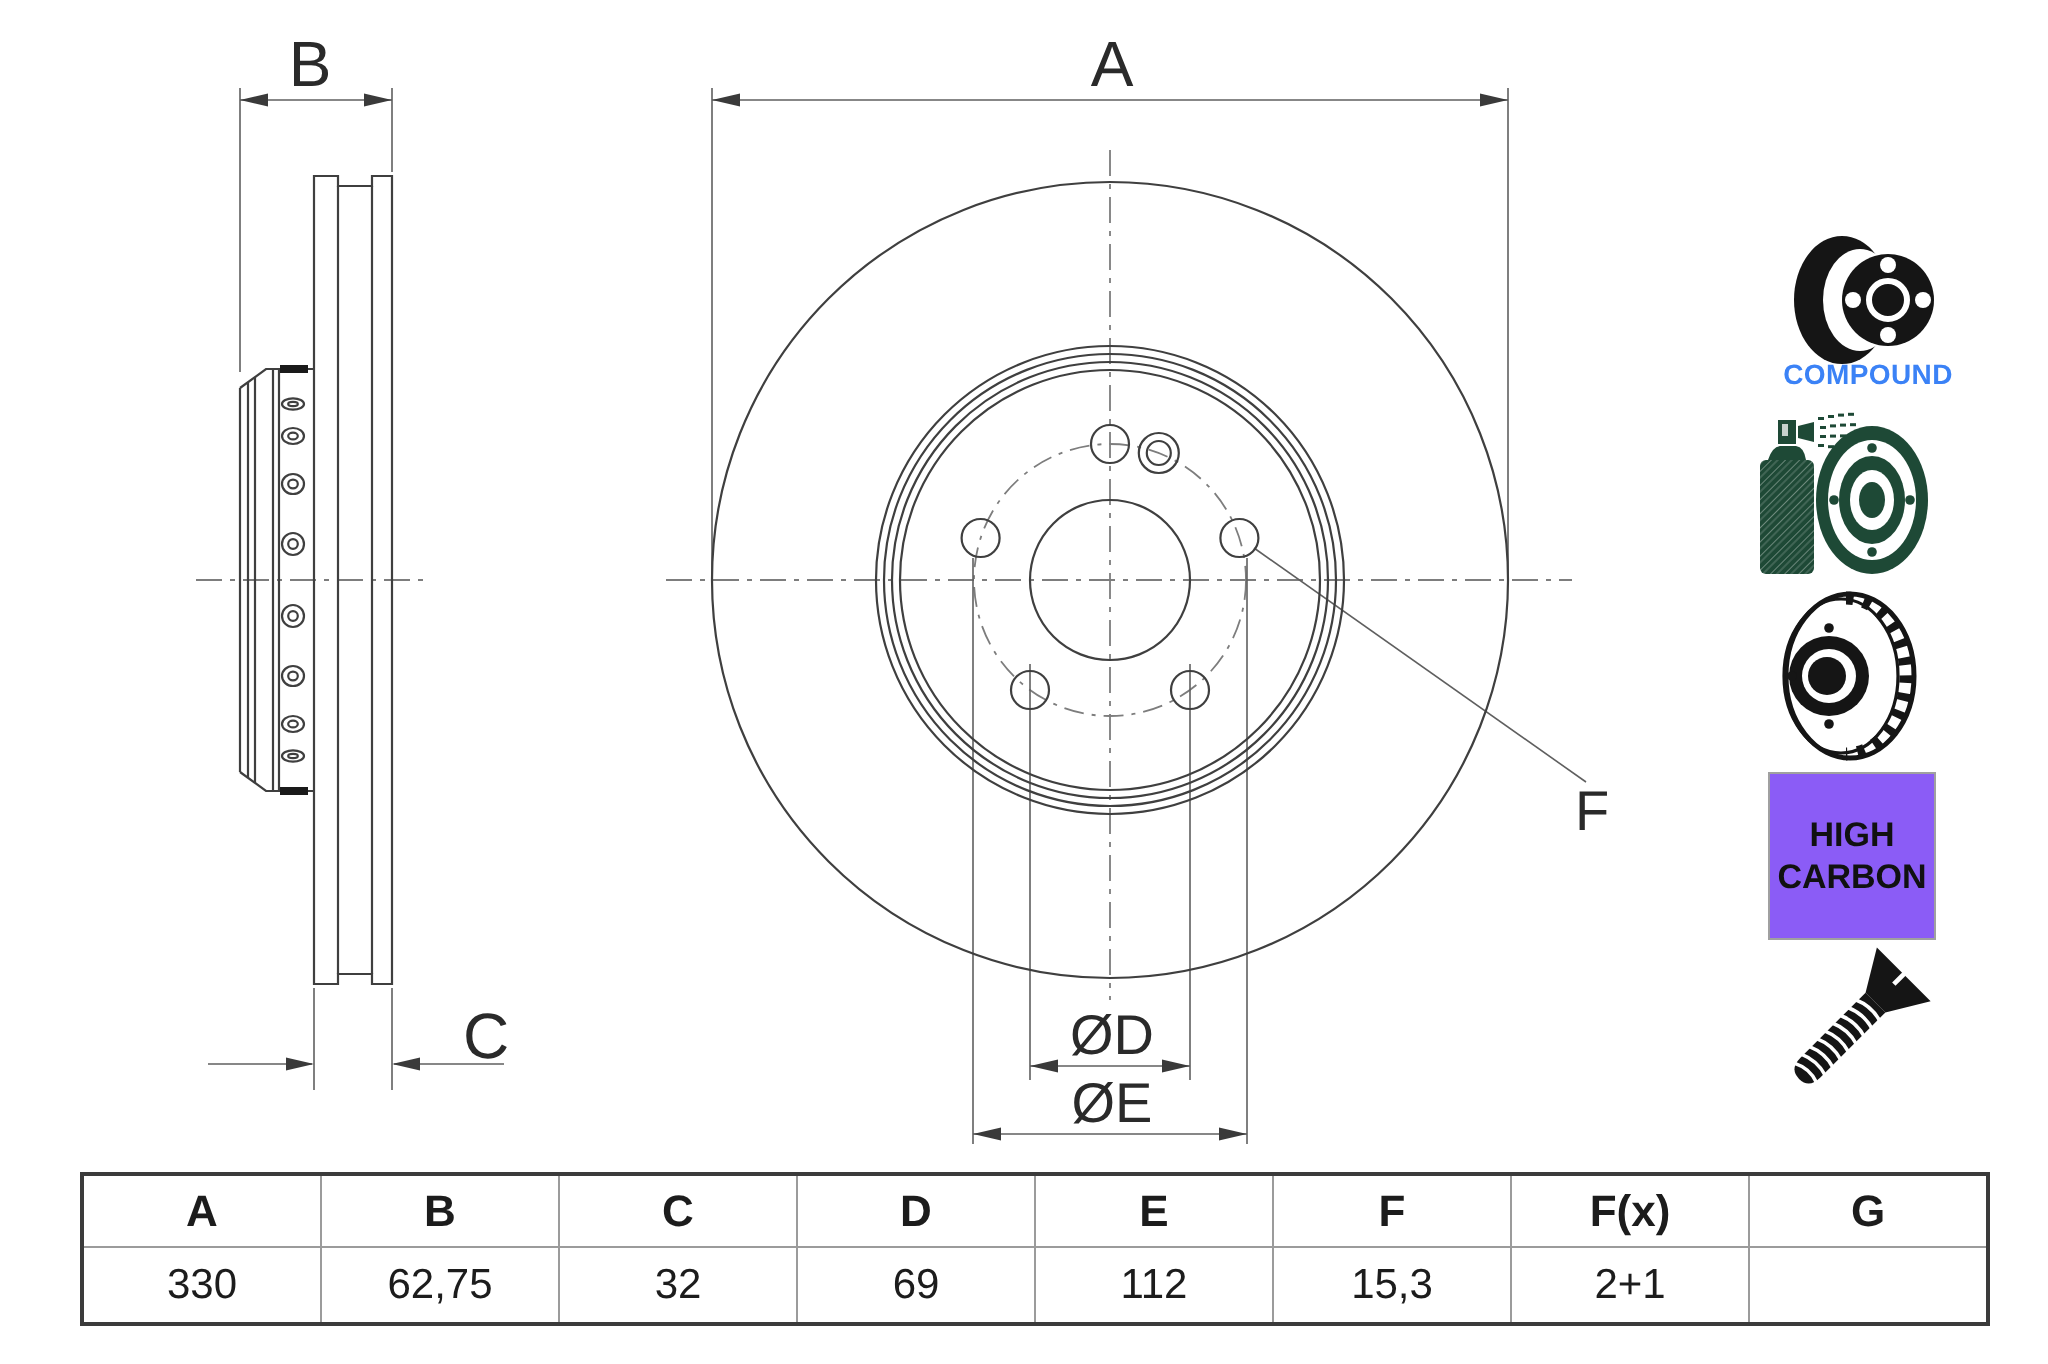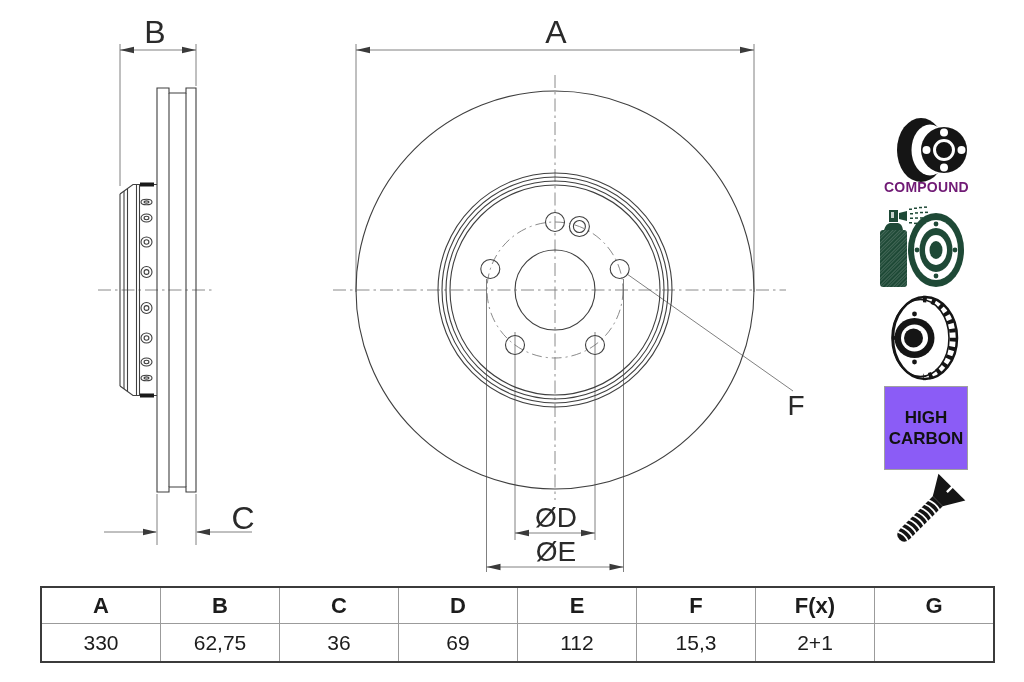--- a/index.html
+++ b/index.html
@@ -10,21 +10,21 @@
 
   
   .outline{stroke:#3f3f3f;stroke-width:1.1;fill:none;}
   .thin{stroke:#5f5f5f;stroke-width:0.8;fill:none;}
   .cline{stroke:#7d7d7d;stroke-width:0.9;fill:none;stroke-dasharray:13 4 2.5 4;}
   .arrow{fill:#3a3a3a;stroke:none;}
   .dimtxt{fill:#2a2a2a;font-family:"Liberation Sans",sans-serif;}
   .thick{fill:#1a1a1a;stroke:none;}
 
   
-  .badge-label{position:absolute;text-align:left;font-weight:bold;color:#701a75;
+  .badge-label{position:absolute;text-align:center;font-weight:bold;color:#3b82f6;
     font-size:14px;letter-spacing:0.2px;}
   .hc-box{position:absolute;left:884px;top:386px;width:84px;height:84px;border:1px solid #a0a0a0;
     box-sizing:border-box;display:flex;flex-direction:column;align-items:center;justify-content:center;
     font-weight:bold;font-size:17px;line-height:1.25;color:#111;text-align:center;background:#8b5cf6;}
 
   
   .spec-table{position:absolute;left:40px;top:586px;border-collapse:collapse;table-layout:fixed;
     background:#fff;border:2px solid #3b3b3b;}
   .spec-table th,.spec-table td{width:118px;border:1px solid #9b9b9b;text-align:center;
     color:#1c1c1c;font-family:"Liberation Sans",sans-serif;padding:0;}
@@ -245,21 +245,21 @@
         <th>E</th>
         <th>F</th>
         <th>F(x)</th>
         <th>G</th>
       </tr>
     </thead>
     <tbody>
       <tr>
         <td>330</td>
         <td>62,75</td>
-        <td>36</td>
+        <td>32</td>
         <td>69</td>
         <td>112</td>
         <td>15,3</td>
         <td>2+1</td>
         <td></td>
       </tr>
     </tbody>
   </table>
 
 </div>

